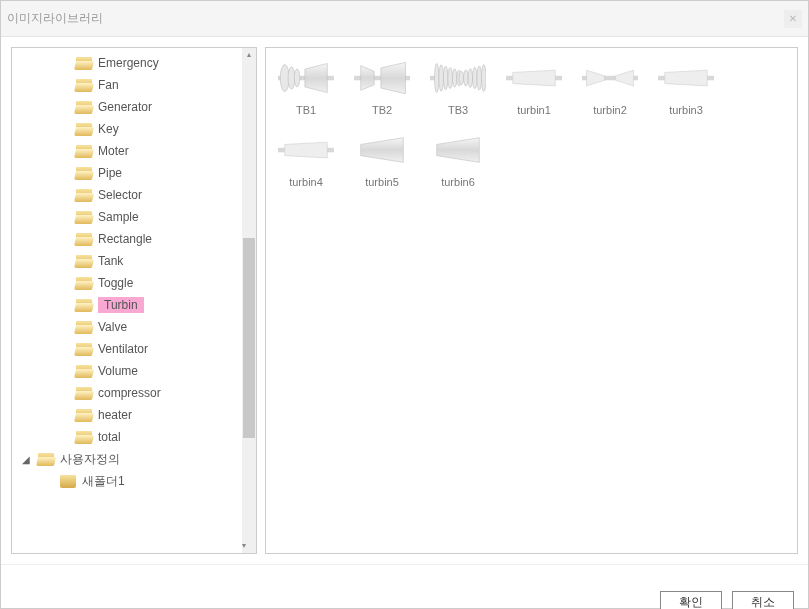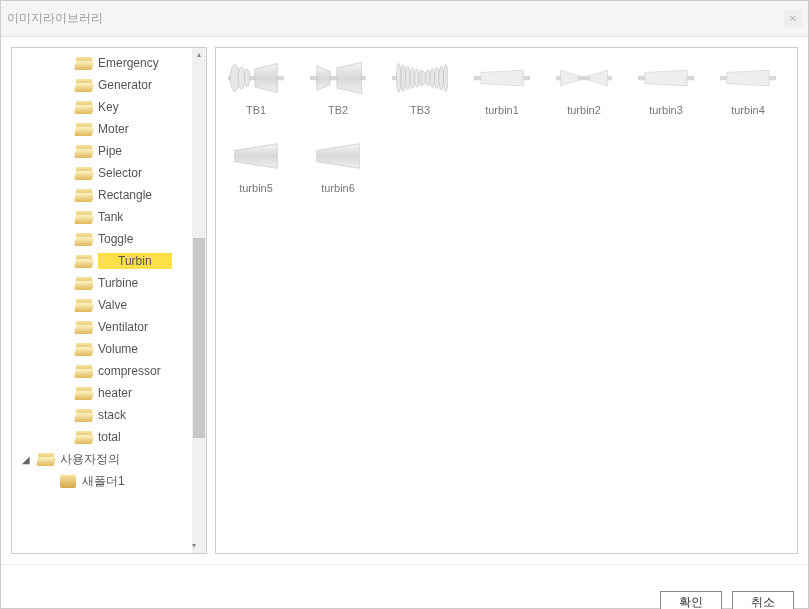--- a/index.html
+++ b/index.html
@@ -40,21 +40,21 @@
   font-size: 10px;
 }
 .body {
   flex: 1;
   display: flex;
   padding: 10px;
   gap: 8px;
   overflow: hidden;
 }
 .tree-panel {
-  width: 196px;
+  width: 246px;
   border: 1px solid #ccc;
   position: relative;
   overflow: hidden;
 }
 .tree-scroll {
   position: absolute;
   right: 0;
   top: 0;
   width: 14px;
   height: 100%;
@@ -87,22 +87,22 @@
   height: 22px;
   padding-left: 64px;
   gap: 6px;
   cursor: default;
 }
 .tree-item .label {
   color: #555;
   font-size: 12px;
 }
 .tree-item.selected .label {
-  background: #fde047;
-  padding: 1px 20px;
+  background: #f9a8d4;
+  padding: 1px 6px;
 }
 .tree-item.lvl1 { padding-left: 24px; }
 .tree-item.lvl2 { padding-left: 48px; }
 .tree-item.lvl3 { padding-left: 64px; }
 .expander {
   width: 10px;
   color: #666;
   font-size: 10px;
   margin-left: -14px;
 }
@@ -126,21 +126,21 @@
 }
 .content-panel {
   flex: 1;
   border: 1px solid #ccc;
   padding: 8px;
   overflow: auto;
 }
 .thumb-grid {
   display: flex;
   flex-wrap: wrap;
-  gap: 18px;
+  gap: 12px;
 }
 .thumb-item {
   width: 64px;
   display: flex;
   flex-direction: column;
   align-items: center;
   gap: 4px;
 }
 .thumb-box {
   width: 56px;
@@ -200,81 +200,81 @@
   <div class="body">
 
     <div class="tree-panel">
       <div class="tree" id="tree">
           <div class="tree-item lvl3">
             <span class="folder-icon open"></span>
             <span class="label">Emergency</span>
           </div>
           <div class="tree-item lvl3">
             <span class="folder-icon open"></span>
+            <span class="label">Fan</span>
+          </div>
+          <div class="tree-item lvl3">
+            <span class="folder-icon open"></span>
             <span class="label">Generator</span>
           </div>
           <div class="tree-item lvl3">
             <span class="folder-icon open"></span>
             <span class="label">Key</span>
           </div>
           <div class="tree-item lvl3">
             <span class="folder-icon open"></span>
             <span class="label">Moter</span>
           </div>
           <div class="tree-item lvl3">
             <span class="folder-icon open"></span>
             <span class="label">Pipe</span>
           </div>
           <div class="tree-item lvl3">
             <span class="folder-icon open"></span>
             <span class="label">Selector</span>
           </div>
           <div class="tree-item lvl3">
             <span class="folder-icon open"></span>
+            <span class="label">Sample</span>
+          </div>
+          <div class="tree-item lvl3">
+            <span class="folder-icon open"></span>
             <span class="label">Rectangle</span>
           </div>
           <div class="tree-item lvl3">
             <span class="folder-icon open"></span>
             <span class="label">Tank</span>
           </div>
           <div class="tree-item lvl3">
             <span class="folder-icon open"></span>
             <span class="label">Toggle</span>
           </div>
           <div class="tree-item lvl3 selected">
             <span class="folder-icon open"></span>
             <span class="label">Turbin</span>
           </div>
           <div class="tree-item lvl3">
             <span class="folder-icon open"></span>
-            <span class="label">Turbine</span>
-          </div>
-          <div class="tree-item lvl3">
-            <span class="folder-icon open"></span>
             <span class="label">Valve</span>
           </div>
           <div class="tree-item lvl3">
             <span class="folder-icon open"></span>
             <span class="label">Ventilator</span>
           </div>
           <div class="tree-item lvl3">
             <span class="folder-icon open"></span>
             <span class="label">Volume</span>
           </div>
           <div class="tree-item lvl3">
             <span class="folder-icon open"></span>
             <span class="label">compressor</span>
           </div>
           <div class="tree-item lvl3">
             <span class="folder-icon open"></span>
             <span class="label">heater</span>
-          </div>
-          <div class="tree-item lvl3">
-            <span class="folder-icon open"></span>
-            <span class="label">stack</span>
           </div>
           <div class="tree-item lvl3">
             <span class="folder-icon open"></span>
             <span class="label">total</span>
           </div>
           <div class="tree-item lvl1">
             <span class="expander">◢</span>
             <span class="folder-icon open"></span>
             <span class="label">사용자정의</span>
           </div>

